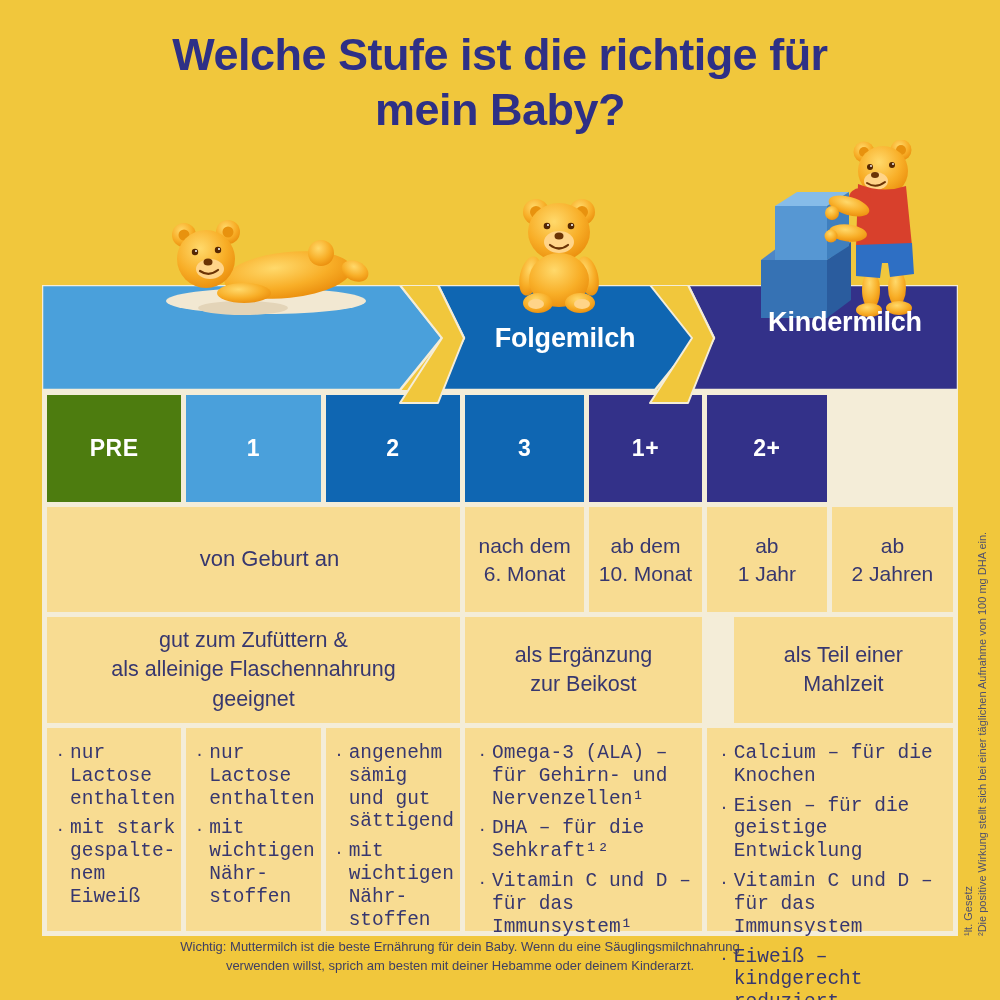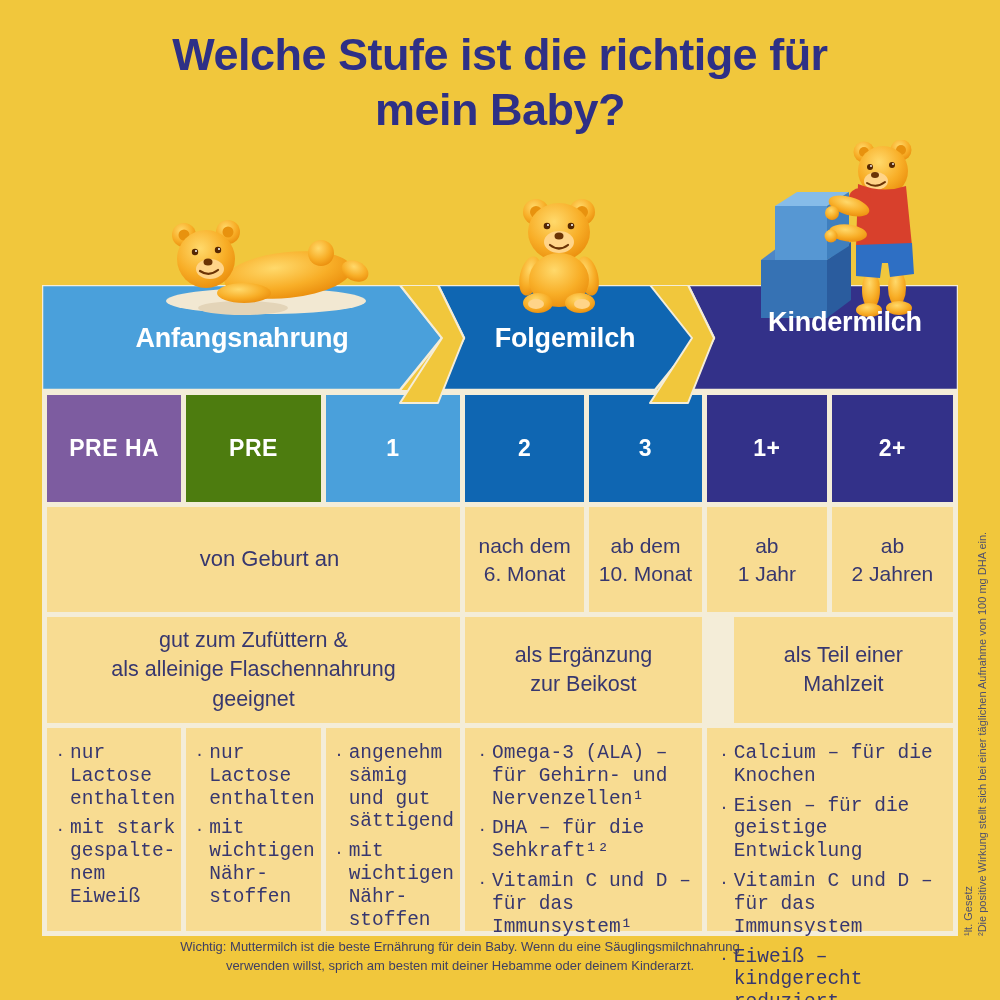--- a/index.html
+++ b/index.html
@@ -64,21 +64,20 @@
 mein Baby?</div>
 
   <svg class="bandsvg" viewBox="0 0 916 122">
     <polygon points="0,0 358,0 400,53 358,105 0,105" stroke="#F4EDD8" stroke-width="2.5" stroke-linejoin="round" fill="#4AA0DB"></polygon>
     <polygon points="396,0 613,0 655,53 613,105 396,105 422,53" stroke="#F4EDD8" stroke-width="2.5" stroke-linejoin="round" fill="#0F66B2"></polygon>
     <polygon points="646,0 916,0 916,105 646,105 672,53" stroke="#F4EDD8" stroke-width="2.5" stroke-linejoin="round" fill="#333189"></polygon>
     <polygon points="358,0 396,0 422,53 396,118 358,118 400,53" stroke="#F4EDD8" stroke-width="2" stroke-linejoin="round" fill="#F1C73C"></polygon>
     <polygon points="608,0 646,0 672,53 646,118 608,118 650,53" stroke="#F4EDD8" stroke-width="2" stroke-linejoin="round" fill="#F1C73C"></polygon>
   </svg>
 
-  <div class="bandlabel bl-a">Anfangsnahrung</div>
   <div class="bandlabel bl-b">Folgemilch</div>
   <div class="bandlabel bl-c">Kindermilch</div>
 
   <svg class="bear bear1" width="235" height="105" viewBox="0 0 235 105">
     <defs>
       <radialGradient id="gold1" cx="40%" cy="32%" r="80%">
         <stop offset="0" stop-color="#FFD96B"></stop>
           <stop offset="0.55" stop-color="#F8AE27"></stop>
           <stop offset="1" stop-color="#E68405"></stop>
       </radialGradient>
@@ -173,23 +172,20 @@
     <circle cx="87" cy="73" r="7" fill="url(#gold3)"></circle>
     <ellipse cx="103" cy="93" rx="19" ry="8.5" fill="url(#gold3)" transform="rotate(6 103 93)"></ellipse>
     <circle cx="86" cy="96" r="6.5" fill="url(#gold3)"></circle>
     <path d="M111 105 L167 103 L169 134 L145 137 L143 123 L137 123 L135 138 L111 136 Z" fill="#2E6FC4"></path>
     <ellipse cx="124" cy="170" rx="13" ry="7" fill="url(#gold3)"></ellipse>
     <ellipse cx="154" cy="168" rx="13" ry="7" fill="url(#gold3)"></ellipse>
   </svg>
 
   <div class="grid">
 
-    <div class="cell stagecell" style="background-color: rgb(125, 92, 160);">
-      <span>PRE HA</span>
-    </div>
     <div class="cell stagecell" style="background-color: #4d7c0f;">
       <span>PRE</span>
     </div>
     <div class="cell stagecell" style="background-color: rgb(74, 160, 219);">
       <span>1</span>
     </div>
     <div class="cell stagecell" style="background-color: rgb(15, 102, 178);">
       <span>2</span>
     </div>
     <div class="cell stagecell" style="background-color: rgb(15, 102, 178);">

